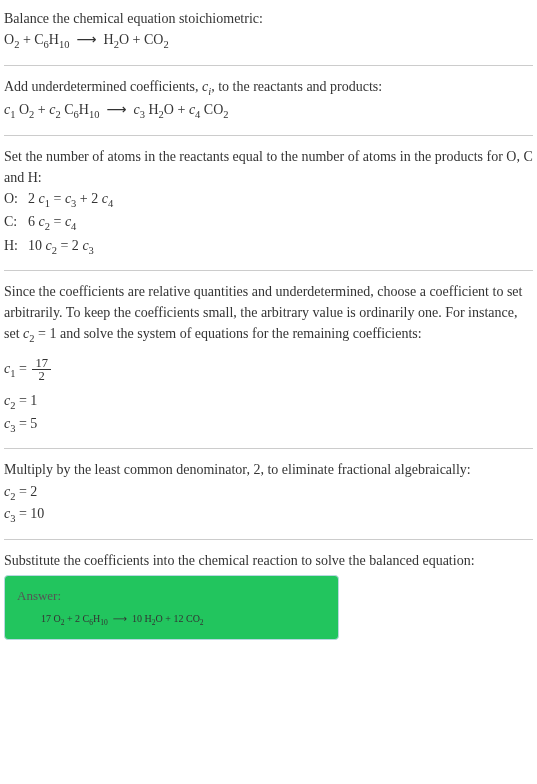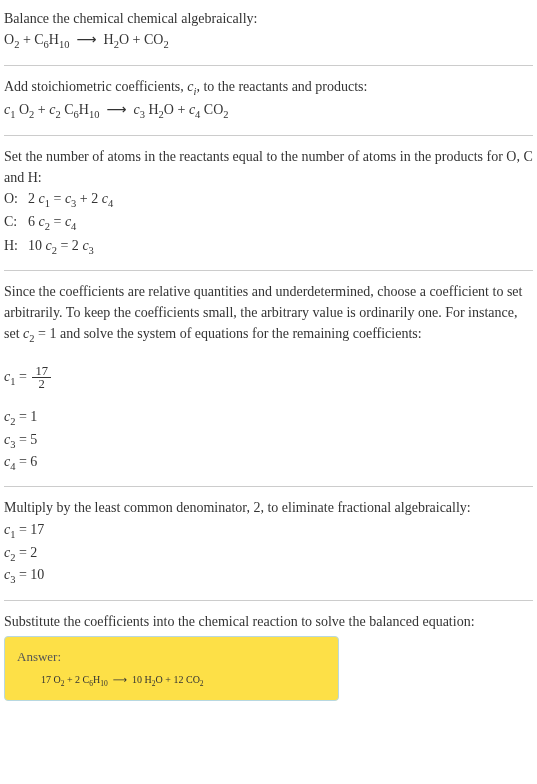--- a/index.html
+++ b/index.html
@@ -45,31 +45,31 @@
     .coeff-list div {
       line-height: 1.4;
     }
     .fraction {
       display: inline-flex;
       flex-direction: column;
       align-items: center;
       vertical-align: middle;
       font-size: 0.9em;
       line-height: 1;
-      margin: 16px 2px;
+      margin: 8px 2px;
     }
     .fraction .num {
       border-bottom: 1px solid #333;
       padding: 0 3px;
     }
     .fraction .den {
       padding: 0 3px;
     }
     .answer-box {
-      background: #fde047;
+      background: #22c55e;
       border: 1px solid #b8d8e0;
       border-radius: 4px;
       padding: 10px 12px;
       margin-top: 4px;
       display: inline-block;
       min-width: 335px;
     }
     .answer-label {
       font-size: 13px;
       color: #555;
@@ -80,27 +80,27 @@
       font-size: 10px;
     }
     .italic {
       font-style: italic;
     }
   </style>
 </head>
 <body>
 
 <div class="section first">
-  <div>Balance the chemical chemical algebraically:</div>
+  <div>Balance the chemical equation stoichiometric:</div>
   <div>O<sub>2</sub> + C<sub>6</sub>H<sub>10</sub> &nbsp;⟶&nbsp; H<sub>2</sub>O + CO<sub>2</sub></div>
 </div>
 
 <div class="section">
   <div>
-    <span>Add stoichiometric coefficients, </span><span class="italic">c<sub>i</sub></span><span>, to the reactants and products:</span>
+    <span>Add underdetermined coefficients, </span><span class="italic">c<sub>i</sub></span><span>, to the reactants and products:</span>
   </div>
   <div>
     <span class="italic">c</span><sub>1</sub> O<sub>2</sub> + <span class="italic">c</span><sub>2</sub> C<sub>6</sub>H<sub>10</sub> &nbsp;⟶&nbsp; <span class="italic">c</span><sub>3</sub> H<sub>2</sub>O + <span class="italic">c</span><sub>4</sub> CO<sub>2</sub>
   </div>
 </div>
 
 <div class="section">
   <div>Set the number of atoms in the reactants equal to the number of atoms in the products for O, C and H:</div>
   <table class="equation-table">
     <tbody>
@@ -124,28 +124,26 @@
   <div>
     <span>Since the coefficients are relative quantities and underdetermined, choose a coefficient to set arbitrarily. To keep the coefficients small, the arbitrary value is ordinarily one. For instance, set </span><span><span class="italic">c</span><sub>2</sub> = 1</span><span> and solve the system of equations for the remaining coefficients:</span>
   </div>
   <div class="coeff-list">
     <div><span class="italic">c</span><sub>1</sub> = <span class="fraction">
           <span class="num">17</span>
           <span class="den">2</span>
         </span></div>
     <div><span class="italic">c</span><sub>2</sub> = 1</div>
     <div><span class="italic">c</span><sub>3</sub> = 5</div>
-    <div><span class="italic">c</span><sub>4</sub> = 6</div>
   </div>
 </div>
 
 <div class="section">
   <div>Multiply by the least common denominator, 2, to eliminate fractional algebraically:</div>
   <div class="coeff-list">
-    <div><span class="italic">c</span><sub>1</sub> = 17</div>
     <div><span class="italic">c</span><sub>2</sub> = 2</div>
     <div><span class="italic">c</span><sub>3</sub> = 10</div>
   </div>
 </div>
 
 <div class="section">
   <div>Substitute the coefficients into the chemical reaction to solve the balanced equation:</div>
   <div class="answer-box">
     <div class="answer-label">Answer:</div>
     <div class="answer-content">17 O<sub>2</sub> + 2 C<sub>6</sub>H<sub>10</sub> &nbsp;⟶&nbsp; 10 H<sub>2</sub>O + 12 CO<sub>2</sub></div>

